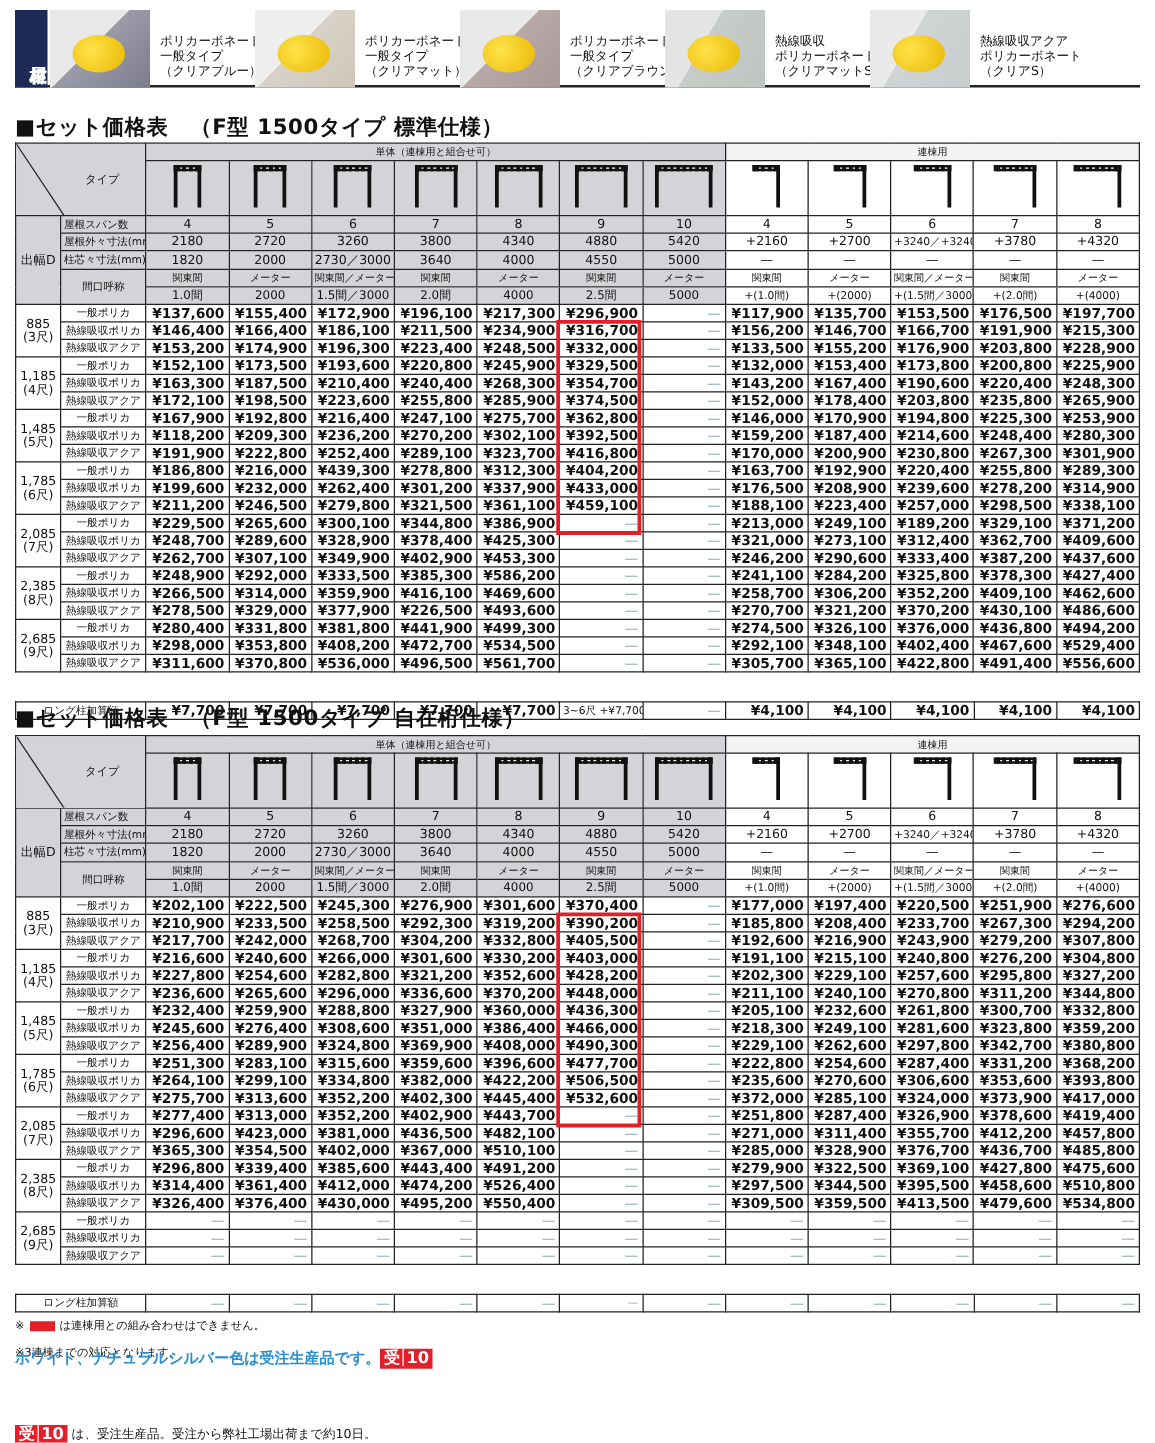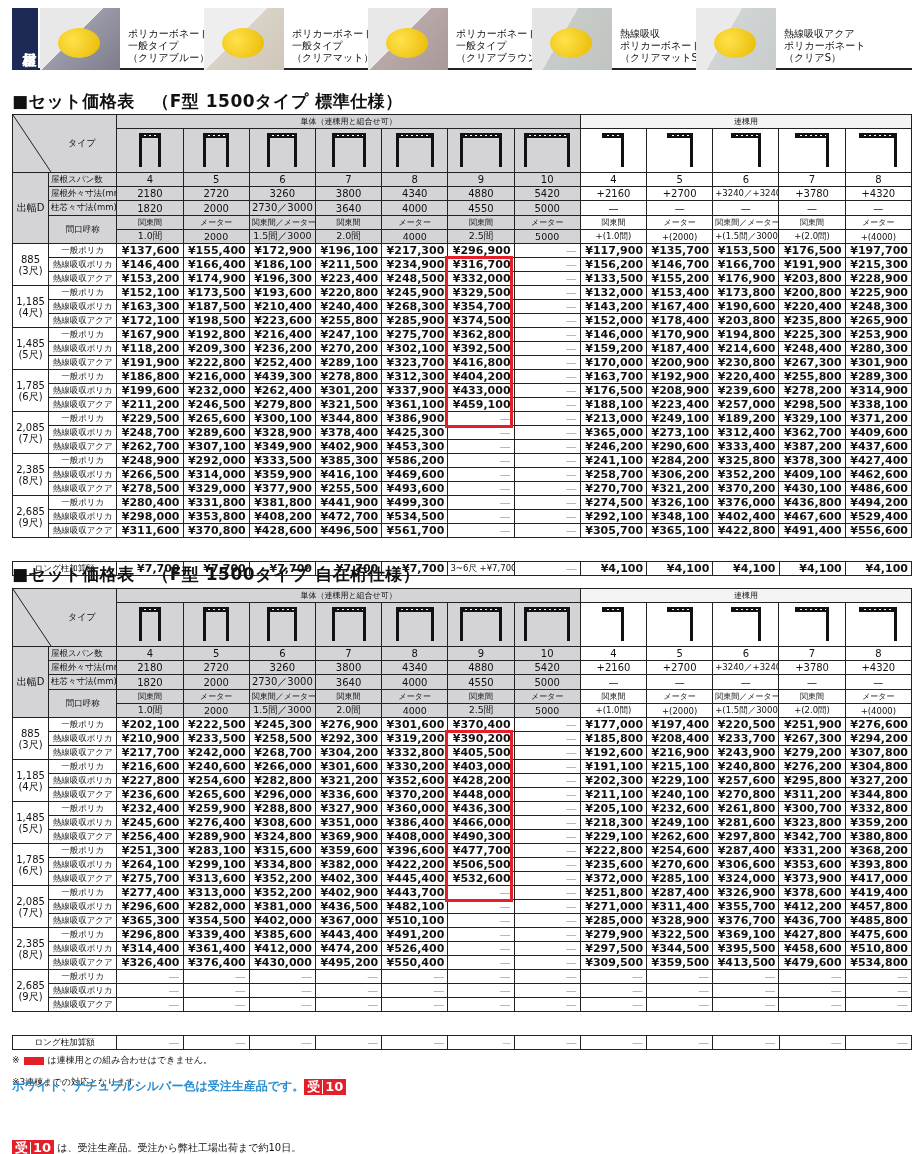--- a/index.html
+++ b/index.html
@@ -427,21 +427,21 @@
         </tr>
         <tr>
           <td class="rowlabel">熱線吸収ポリカ</td>
           <td class="price-val">¥248,700</td>
           <td class="price-val">¥289,600</td>
           <td class="price-val">¥328,900</td>
           <td class="price-val">¥378,400</td>
           <td class="price-val">¥425,300</td>
           <td class="price-val dash" style="text-align: center; font-weight: normal;">—</td>
           <td class="price-val dash" style="text-align: center; font-weight: normal;">—</td>
-          <td class="price-val">¥365,000</td>
+          <td class="price-val">¥321,000</td>
           <td class="price-val">¥273,100</td>
           <td class="price-val">¥312,400</td>
           <td class="price-val">¥362,700</td>
           <td class="price-val">¥409,600</td>
         </tr>
         <tr>
           <td class="rowlabel">熱線吸収アクア</td>
           <td class="price-val">¥262,700</td>
           <td class="price-val">¥307,100</td>
           <td class="price-val">¥349,900</td>
@@ -487,21 +487,21 @@
           <td class="price-val">¥306,200</td>
           <td class="price-val">¥352,200</td>
           <td class="price-val">¥409,100</td>
           <td class="price-val">¥462,600</td>
         </tr>
         <tr>
           <td class="rowlabel">熱線吸収アクア</td>
           <td class="price-val">¥278,500</td>
           <td class="price-val">¥329,000</td>
           <td class="price-val">¥377,900</td>
-          <td class="price-val">¥255,500</td>
+          <td class="price-val">¥226,500</td>
           <td class="price-val">¥493,600</td>
           <td class="price-val dash" style="text-align: center; font-weight: normal;">—</td>
           <td class="price-val dash" style="text-align: center; font-weight: normal;">—</td>
           <td class="price-val">¥270,700</td>
           <td class="price-val">¥321,200</td>
           <td class="price-val">¥370,200</td>
           <td class="price-val">¥430,100</td>
           <td class="price-val">¥486,600</td>
         </tr>
         <tr>
@@ -535,21 +535,21 @@
           <td class="price-val">¥292,100</td>
           <td class="price-val">¥348,100</td>
           <td class="price-val">¥402,400</td>
           <td class="price-val">¥467,600</td>
           <td class="price-val">¥529,400</td>
         </tr>
         <tr>
           <td class="rowlabel">熱線吸収アクア</td>
           <td class="price-val">¥311,600</td>
           <td class="price-val">¥370,800</td>
-          <td class="price-val">¥428,600</td>
+          <td class="price-val">¥536,000</td>
           <td class="price-val">¥496,500</td>
           <td class="price-val">¥561,700</td>
           <td class="price-val dash" style="text-align: center; font-weight: normal;">—</td>
           <td class="price-val dash" style="text-align: center; font-weight: normal;">—</td>
           <td class="price-val">¥305,700</td>
           <td class="price-val">¥365,100</td>
           <td class="price-val">¥422,800</td>
           <td class="price-val">¥491,400</td>
           <td class="price-val">¥556,600</td>
         </tr>
@@ -922,21 +922,21 @@
           <td class="price-val dash" style="text-align: center; font-weight: normal;">—</td>
           <td class="price-val">¥251,800</td>
           <td class="price-val">¥287,400</td>
           <td class="price-val">¥326,900</td>
           <td class="price-val">¥378,600</td>
           <td class="price-val">¥419,400</td>
         </tr>
         <tr>
           <td class="rowlabel">熱線吸収ポリカ</td>
           <td class="price-val">¥296,600</td>
-          <td class="price-val">¥282,000</td>
+          <td class="price-val">¥423,000</td>
           <td class="price-val">¥381,000</td>
           <td class="price-val">¥436,500</td>
           <td class="price-val">¥482,100</td>
           <td class="price-val dash" style="text-align: center; font-weight: normal;">—</td>
           <td class="price-val dash" style="text-align: center; font-weight: normal;">—</td>
           <td class="price-val">¥271,000</td>
           <td class="price-val">¥311,400</td>
           <td class="price-val">¥355,700</td>
           <td class="price-val">¥412,200</td>
           <td class="price-val">¥457,800</td>

